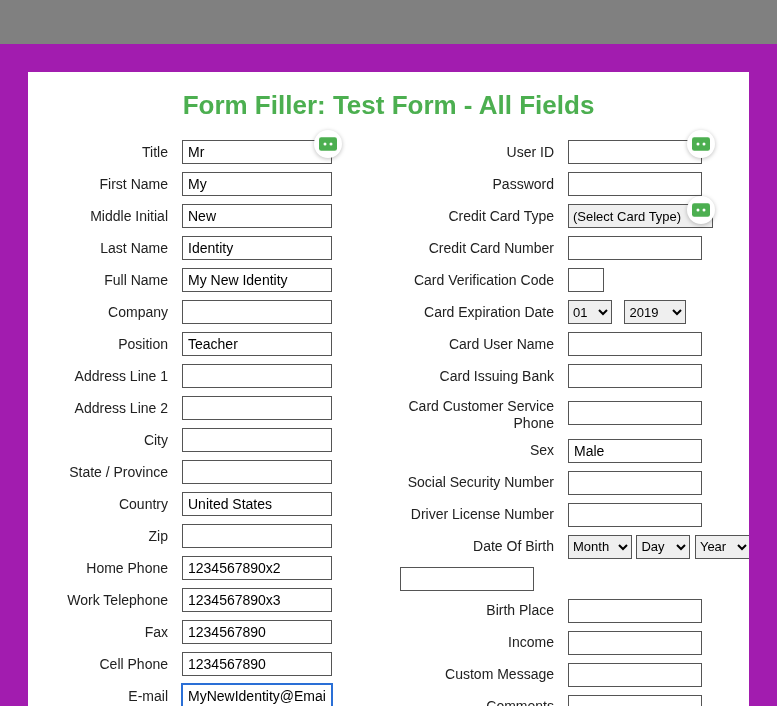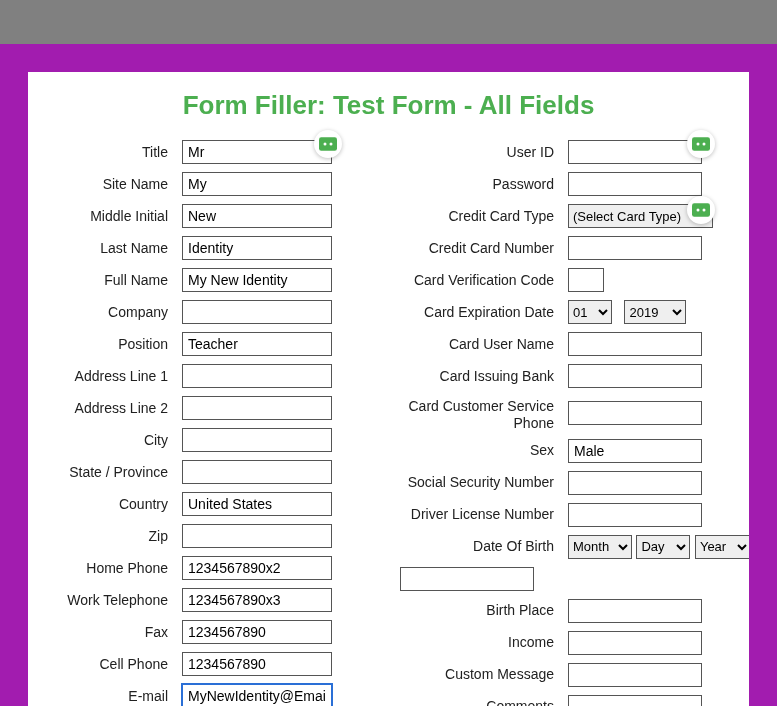--- a/index.html
+++ b/index.html
@@ -153,21 +153,21 @@
 
     <div class="columns">
 
       <div class="col">
 
         <div class="row">
           <div class="label">Title</div>
           <div class="field"><input type="text" value="Mr" style=""></div>
         </div>
         <div class="row">
-          <div class="label">Site Name</div>
+          <div class="label">First Name</div>
           <div class="field"><input type="text" value="My" style=""></div>
         </div>
         <div class="row">
           <div class="label">Middle Initial</div>
           <div class="field"><input type="text" value="New" style=""></div>
         </div>
         <div class="row">
           <div class="label">Last Name</div>
           <div class="field"><input type="text" value="Identity" style=""></div>
         </div>

